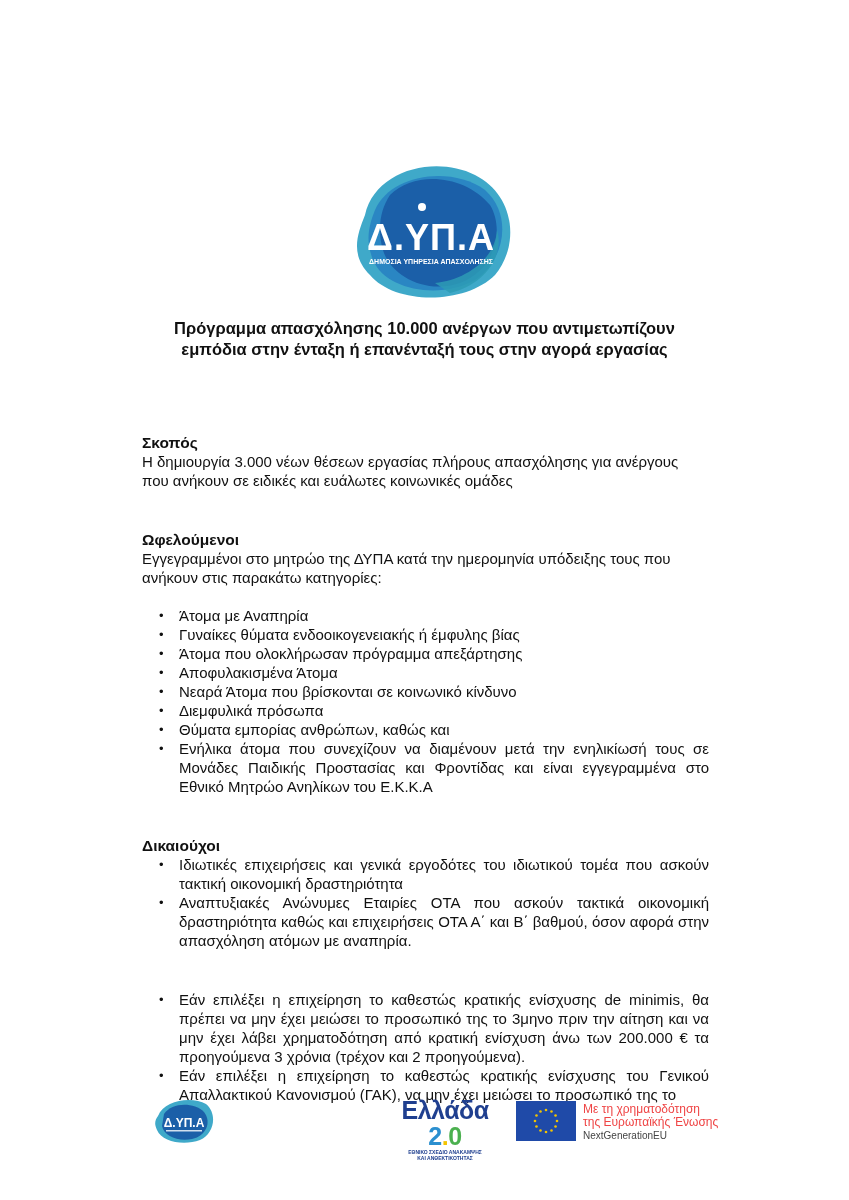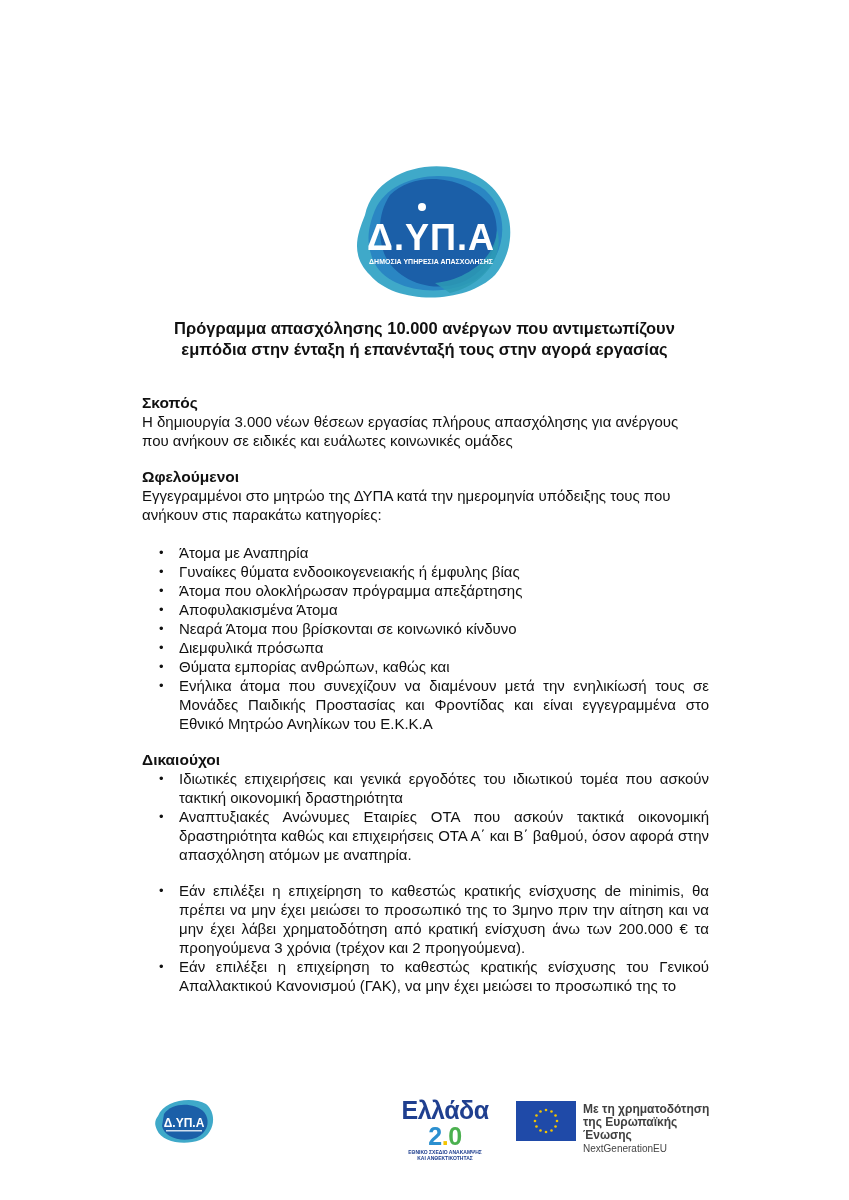--- a/index.html
+++ b/index.html
@@ -14,34 +14,34 @@
              font-weight: bold; font-size: 16.5px; line-height: 21px; }
 
     .content { position: absolute; left: 142px; width: 567px; top: 393px; font-size: 15px; line-height: 19px; }
     .cycle { font-weight: bold; text-decoration: underline; margin: 0 0 18px 0; font-size: 15.5px; line-height: 20px; }
     .section-title { font-weight: bold; margin: 0; font-size: 15.5px; line-height: 19px; }
     .para { margin: 0 0 17px 0; }
     ul { margin: 0 0 17px 0; padding-left: 37px; list-style: none; }
     ul.first-list { margin-top: 19px; }
     li { position: relative; text-align: justify; }
     li .bullet { position: absolute; left: -20px; top: 0; font-size: 13px; }
-    .section { margin-bottom: 0; }
+    .section { margin-bottom: 0; margin-top: 40px; }
 
     .footer { position: absolute; top: 1093px; left: 0; width: 849px; height: 60px; }
     .foot-dypa { position: absolute; left: 152px; top: 3px; width: 64px; height: 48px; }
     .foot-dypa svg { width: 100%; height: 100%; display: block; }
     .ellada { position: absolute; left: 386px; top: 4px; width: 118px; height: 40px; text-align: center; }
     .ellada .word { font-weight: bold; font-size: 25px; line-height: 26px; color: #1f3f8f; letter-spacing: -0.5px; }
     .ellada .word .two { color: #2b8fcf; }
     .ellada .word .dot { color: #f3c400; }
     .ellada .sub { font-size: 5px; line-height: 6px; color: #1f3f8f; font-weight: bold; }
     .eu-flag { position: absolute; left: 516px; top: 8px; width: 60px; height: 40px; background: #1f4aa8; }
     .eu-flag svg { width: 100%; height: 100%; display: block; }
     .eu-text { position: absolute; left: 583px; top: 10px; width: 140px; }
-    .eu-text .l1, .eu-text .l2 { font-weight: bold; font-size: 12px; line-height: 13px; color: #404040; }
+    .eu-text .l1, .eu-text .l2 { font-weight: normal; font-size: 12px; line-height: 13px; color: #ef4444; }
     .eu-text .l3 { font-size: 10px; line-height: 13px; color: #444; }
   </style>
 </head>
 <body>
 
 <div class="page">
 
   <div class="top-logo">
     <svg viewBox="0 0 172 145">
       <path d="M20 60 C 30 15, 90 0, 130 20 C 170 40, 175 90, 150 120 C 120 150, 50 150, 25 120 C 5 100, 12 80, 20 60 Z" fill="#3fa9c9"></path>

